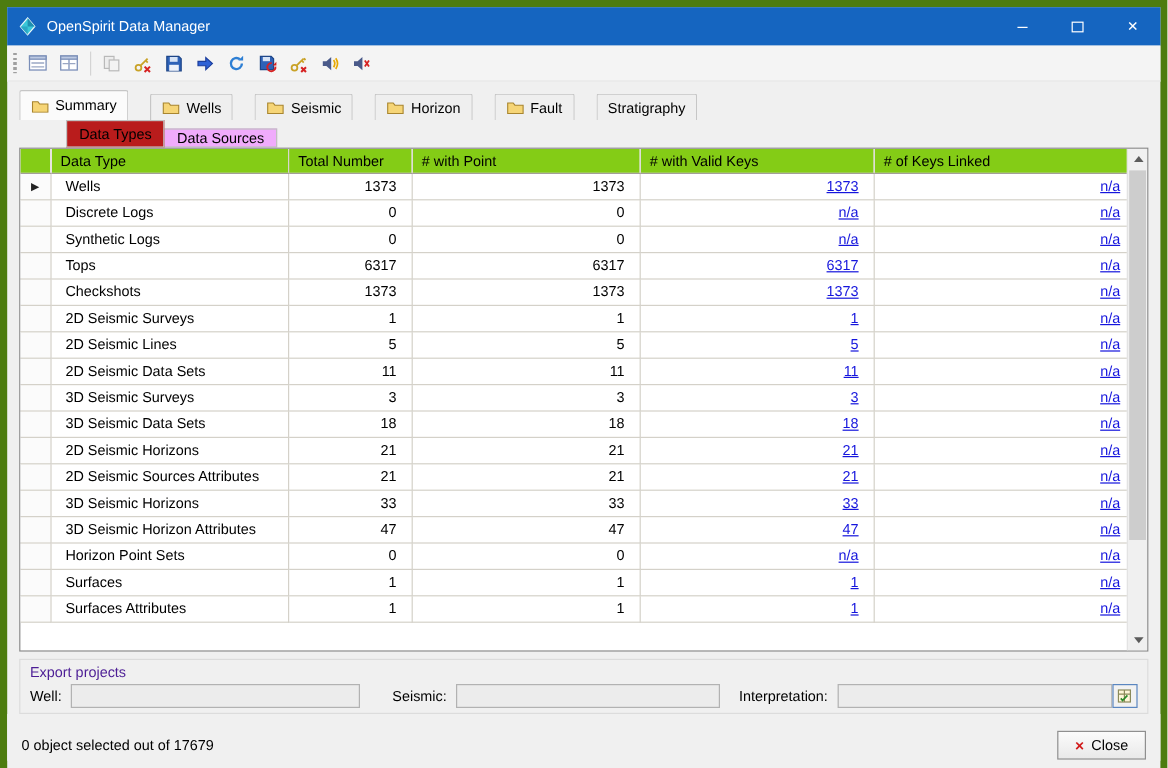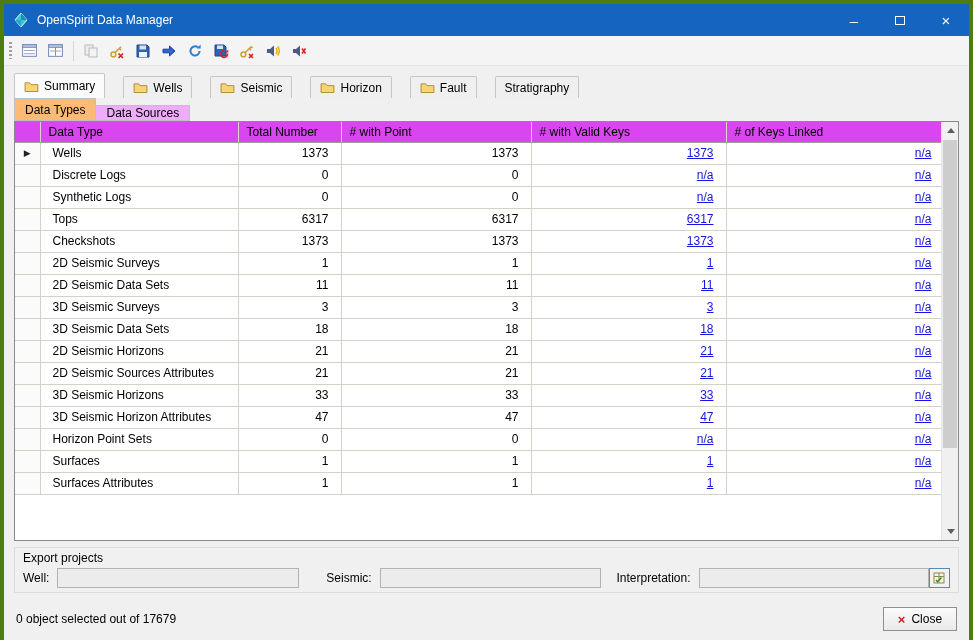--- a/index.html
+++ b/index.html
@@ -1,20 +1,20 @@
 <!DOCTYPE html>
 <html><head>
 <meta charset="utf-8">
 <style>
   * { margin:0; padding:0; box-sizing:border-box; }
   html,body { width:973px; height:640px; overflow:hidden; }
   body { font-family:"Liberation Sans", sans-serif; font-size:12px; color:#000; background:#fff; }
 
   .window { position:relative; width:973px; height:640px; background:#f0f0f0;
-            border:4px solid #4d7c0f; display:flex; flex-direction:column; }
+            border:6px solid #4d7c0f; display:flex; flex-direction:column; }
 
   
   .titlebar { height:32px; background:#1565c0; display:flex; align-items:center; color:#fff; flex:0 0 32px; }
   .app-logo { margin-left:9px; display:flex; }
   .tb-title { margin-left:8px; font-size:12px; }
   .win-controls { margin-left:auto; display:flex; height:100%; }
   .win-btn { width:46px; height:100%; display:flex; align-items:center; justify-content:center;
              font-size:15px; color:#fff; cursor:default; }
   .max-rect { width:10px; height:9px; border:1px solid #fff; }
 
@@ -30,46 +30,46 @@
   
   .content { flex:1 1 auto; padding:0 10px; }
   .main-tabs { display:flex; align-items:flex-end; height:25px; margin-top:7px;gap:16px; }
   .tab { display:flex; align-items:center; gap:5px; height:22px; padding:0 9px;
          background:#efefef; border:1px solid #c6c6c6; border-bottom:none;
          border-radius:2px 2px 0 0; margin-right:2px; white-space:nowrap; }
   .tab.active { background:#fbfbfb; height:25px; }
   .sub-tabs { display:flex; align-items:flex-end; height:23px; }
   .subtab { height:16px; padding:0 10px; display:flex; align-items:center;
             background:#f0abfc; border:1px solid #c0c0c0; white-space:nowrap; }
-  .subtab.active { background:#fdba74; height:23px; position:relative; z-index:1; margin-right:-1px; }
+  .subtab.active { background:#b91c1c; height:23px; position:relative; z-index:1; margin-right:-1px;margin-left:39px; }
 
   
   .table-wrap { position:relative; height:420px; border:1px solid #898989; background:#fff; overflow:hidden; }
   table { border-collapse:collapse; table-layout:fixed; width:929px; }
-  th { height:20px; font-weight:normal; text-align:left; padding:0 8px; background:#d946ef;
+  th { height:20px; font-weight:normal; text-align:left; padding:0 8px; background:#84cc16;
        border-right:1px solid #d8d5ce; border-bottom:1px solid #a39f98; overflow:hidden; white-space:nowrap; }
   td { height:22px; padding:0 12px; border-right:1px solid #d4d1c9; border-bottom:1px solid #d4d1c9;
        overflow:hidden; white-space:nowrap; background:#fff; }
   td.c-sel { padding:0; text-align:center; font-size:9px; color:#222; background:#fbfbfb; }
   td.c-text { text-align:left; }
   td.c-num { text-align:right; }
   .link { color:#1515dd; text-decoration:underline; cursor:pointer; }
 
   
   .vscroll { position:absolute; top:0; right:0; bottom:0; width:17px; background:#f0f0f0;
              border-left:1px solid #e3e3e3; }
   .sb-btn { position:absolute; left:0; width:17px; height:17px; display:flex; align-items:center; justify-content:center; }
   .sb-up { top:0; } .sb-down { bottom:0; }
   .tri-up { width:0; height:0; border-left:4px solid transparent; border-right:4px solid transparent; border-bottom:5px solid #5c5c5c; }
   .tri-down { width:0; height:0; border-left:4px solid transparent; border-right:4px solid transparent; border-top:5px solid #5c5c5c; }
   .sb-thumb { position:absolute; left:1px; right:1px; top:18px; height:308px; background:#cdcdcd; }
 
   
   .groupbox { margin-top:6px; height:46px; border:1px solid #dcdcdc; background:#f0f0f0; padding:3px 8px 0 8px; }
-  .group-label { font-size:12px; color:#000000; }
+  .group-label { font-size:12px; color:#4c1d95; }
   .export-row { display:flex; align-items:center; margin-top:3px;justify-content:flex-end; }
   .export-row label { margin-right:8px; white-space:nowrap; }
   .export-input { height:20px; background:#ececec; border:1px solid #b2b2b2; font-family:inherit; font-size:12px; padding:0 4px; }
   .in-well { width:248px; } .in-seis { width:227px; } .in-interp { width:236px; }
   .gap1 { width:28px; } .gap2 { width:16px; }
   .mini-btn { margin-left:auto; width:22px; height:20px; border:1px solid #5a86c0; background:#f2f2f2;
               display:flex; align-items:center; justify-content:center; }
 
   
   .statusbar { flex:0 0 52px; display:flex; align-items:center; padding:0 12px; background:#f0f0f0; }
@@ -302,20 +302,28 @@
             <tr class="grid-row">
               <td class="c-sel"></td>
               <td class="c-text">2D Seismic Surveys</td>
               <td class="c-num">1</td>
               <td class="c-num">1</td>
               <td class="c-num"><span class="link">1</span></td>
               <td class="c-num"><span class="link">n/a</span></td>
             </tr>
             <tr class="grid-row">
               <td class="c-sel"></td>
+              <td class="c-text">2D Seismic Lines</td>
+              <td class="c-num">5</td>
+              <td class="c-num">5</td>
+              <td class="c-num"><span class="link">5</span></td>
+              <td class="c-num"><span class="link">n/a</span></td>
+            </tr>
+            <tr class="grid-row">
+              <td class="c-sel"></td>
               <td class="c-text">2D Seismic Data Sets</td>
               <td class="c-num">11</td>
               <td class="c-num">11</td>
               <td class="c-num"><span class="link">11</span></td>
               <td class="c-num"><span class="link">n/a</span></td>
             </tr>
             <tr class="grid-row">
               <td class="c-sel"></td>
               <td class="c-text">3D Seismic Surveys</td>
               <td class="c-num">3</td>

